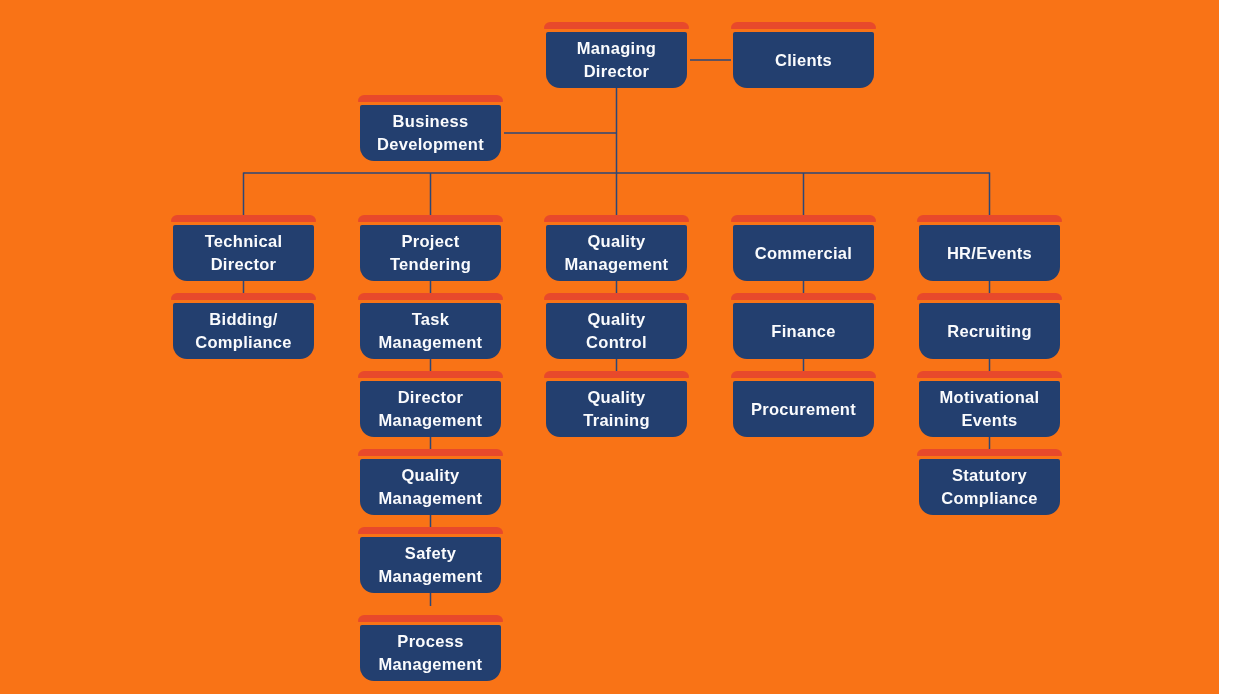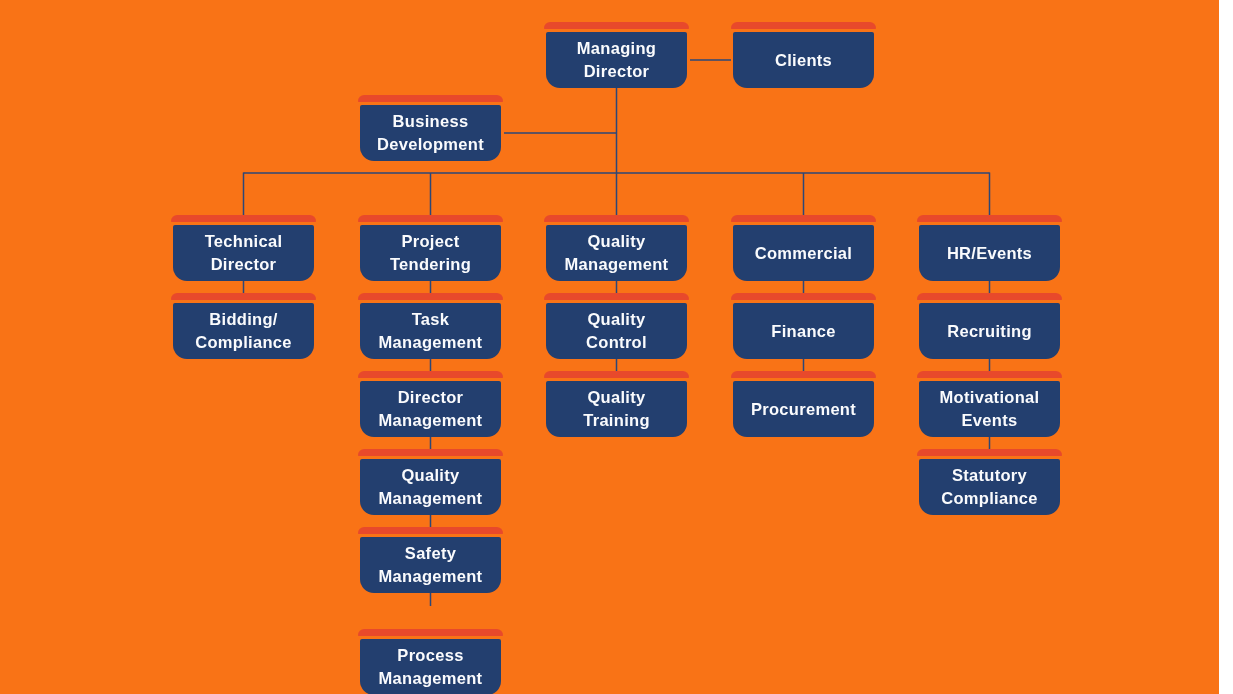--- a/index.html
+++ b/index.html
@@ -136,21 +136,21 @@
   <div class="node" style="left:357px; top:449px">
     <div class="bar"></div>
     <div class="body">Quality
 Management</div>
   </div>
   <div class="node" style="left:357px; top:527px">
     <div class="bar"></div>
     <div class="body">Safety
 Management</div>
   </div>
-  <div class="node" style="left:357px; top:629px">
+  <div class="node" style="left:357px; top:615px">
     <div class="bar"></div>
     <div class="body">Process
 Management</div>
   </div>
 
   <div class="node" style="left:543px; top:215px">
     <div class="bar"></div>
     <div class="body">Quality
 Management</div>
   </div>

